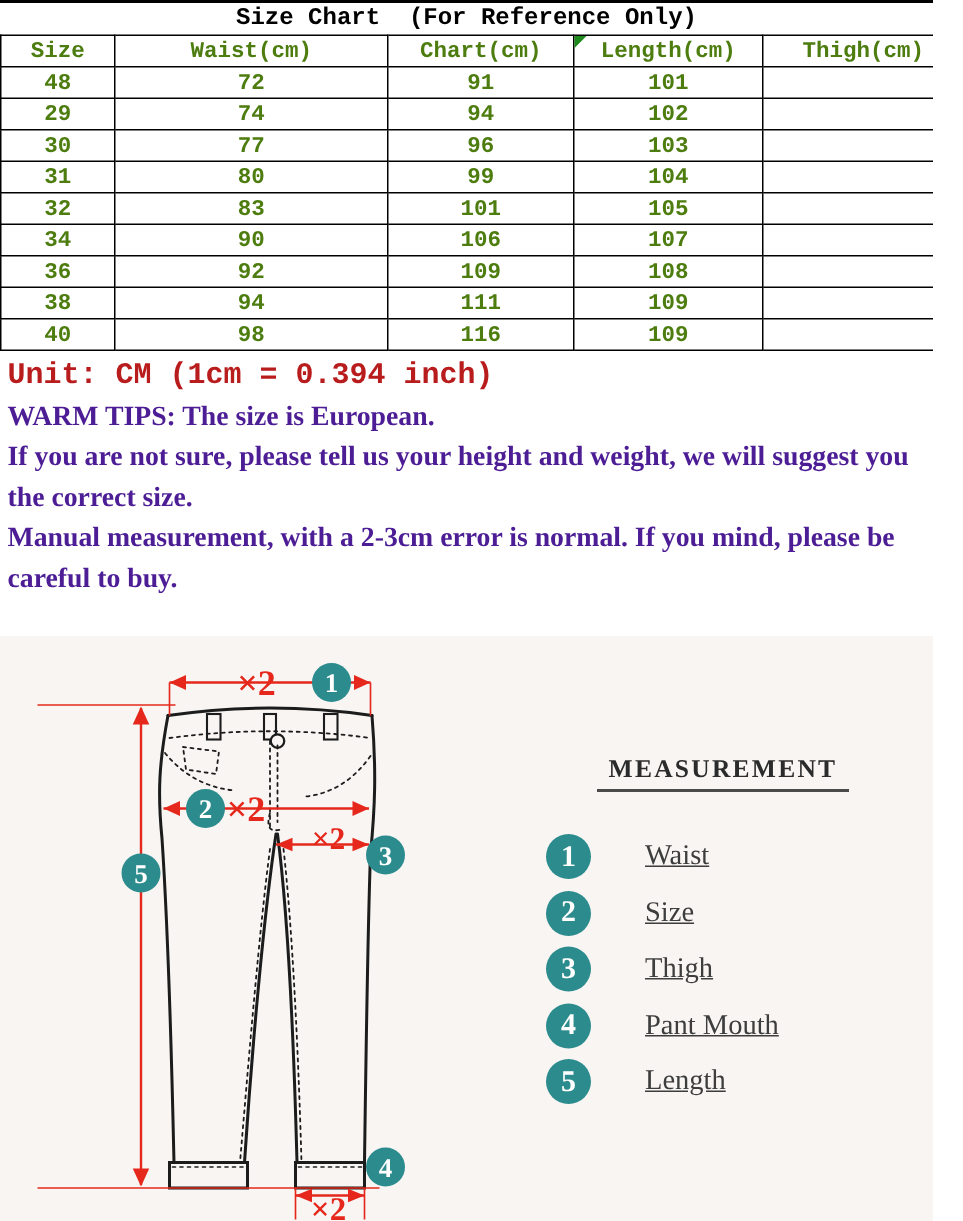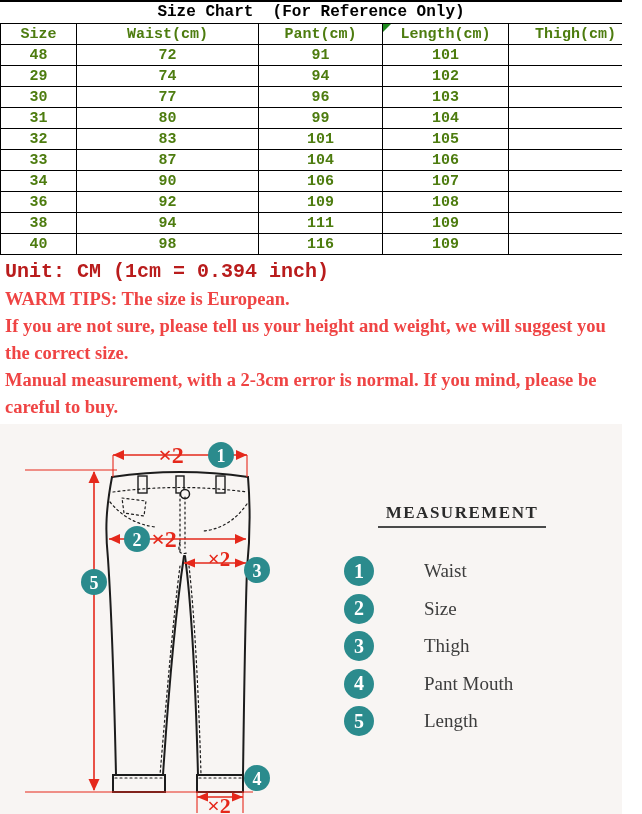--- a/index.html
+++ b/index.html
@@ -35,71 +35,71 @@
 
   
   .notes { padding:2px 5px 0 5px; }
   .unit-line {
     font-family:"Liberation Mono","DejaVu Sans Mono",monospace;
     font-weight:bold; font-size:20px; color:#b91c1c;
     margin:3px 0 3px 0; white-space:pre;
   }
   .tip-line {
     font-family:"Liberation Serif","DejaVu Serif",serif;
-    font-weight:bold; font-size:18.5px; line-height:27px; color:#ef4444;
+    font-weight:bold; font-size:18.5px; line-height:27px; color:#4c1d95;
   }
 
   
   .diagram {
     position:absolute; left:0; top:424px; width:642px; height:390px;
     background:#f8f5f3;
   }
   .pants-svg { position:absolute; left:0; top:0; }
 
-  .legend { position:absolute; left:344px; top:79px; width:236px; }
+  .legend { position:absolute; left:364px; top:79px; width:236px; }
   .legend-head { text-align:center; }
   .legend-title {
     display:inline-block;
     font-family:"Liberation Serif","DejaVu Serif",serif;
     font-weight:bold; font-size:17px; letter-spacing:1.5px; color:#2b2b2b;
     border-bottom:2px solid #4a4a4a; padding:0 8px 3px 8px;
   }
   .legend-list { margin-top:28px; }
   .legend-item { display:flex; align-items:center; height:30px; margin-bottom:7.5px; }
   .badge {
     flex:0 0 30px; width:30px; height:30px; border-radius:50%;
     background:#2b8b8d; color:#fff;
     font-family:"Liberation Serif","DejaVu Serif",serif; font-weight:bold; font-size:20px;
     display:flex; align-items:center; justify-content:center;
   }
   .legend-label {
-    margin-left:50px;
+    margin-left:36px;
     font-family:"Liberation Serif","DejaVu Serif",serif;
-    font-size:19px; color:#3d3d3d;
+    font-size:19px; color:#3d3d3d;text-decoration:underline;
   }
 </style>
 </head>
 <body>
 
 <div class="page">
 
   <div class="chart-title">Size Chart  (For Reference Only)</div>
   <table class="size-table">
     <colgroup>
         <col>
         <col>
         <col>
         <col>
         <col>
       </colgroup>
     <thead>
       <tr>
           <th>Size</th>
           <th>Waist(cm)</th>
-          <th>Pant(cm)</th>
+          <th>Chart(cm)</th>
           <th>Length(cm)<span class="cell-flag"></span></th>
           <th>Thigh(cm)</th>
         </tr>
     </thead>
     <tbody>
         <tr>
           <td>48</td>
           <td>72</td>
           <td>91</td>
           <td>101</td>
@@ -124,27 +124,20 @@
           <td>80</td>
           <td>99</td>
           <td>104</td>
           <td></td>
         </tr>
         <tr>
           <td>32</td>
           <td>83</td>
           <td>101</td>
           <td>105</td>
-          <td></td>
-        </tr>
-        <tr>
-          <td>33</td>
-          <td>87</td>
-          <td>104</td>
-          <td>106</td>
           <td></td>
         </tr>
         <tr>
           <td>34</td>
           <td>90</td>
           <td>106</td>
           <td>107</td>
           <td></td>
         </tr>
         <tr>

